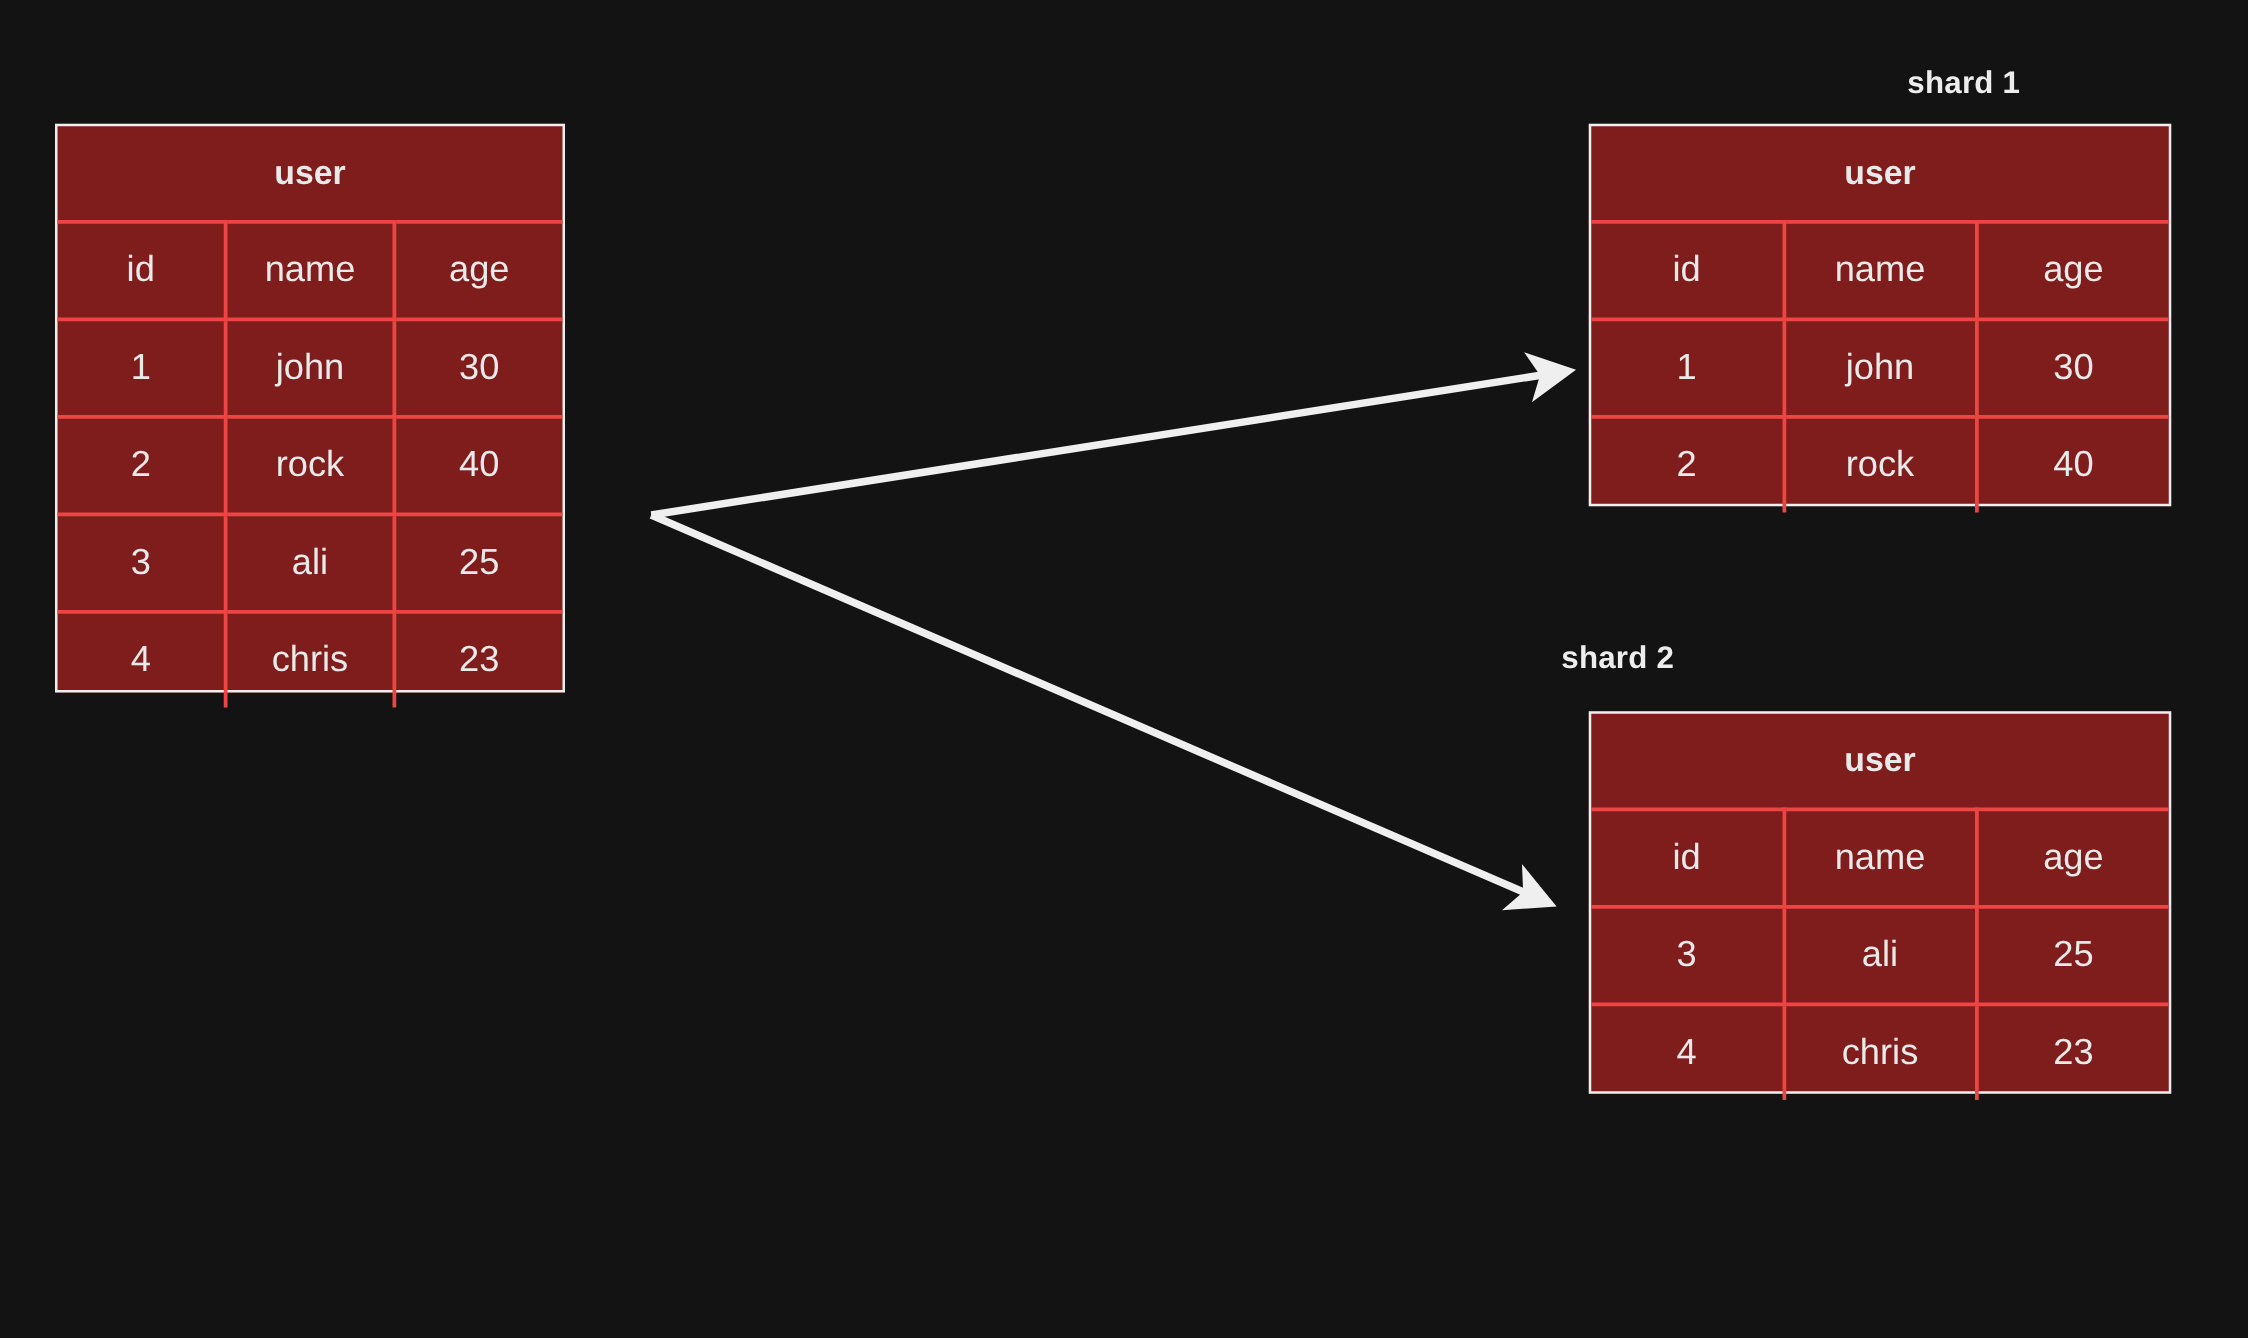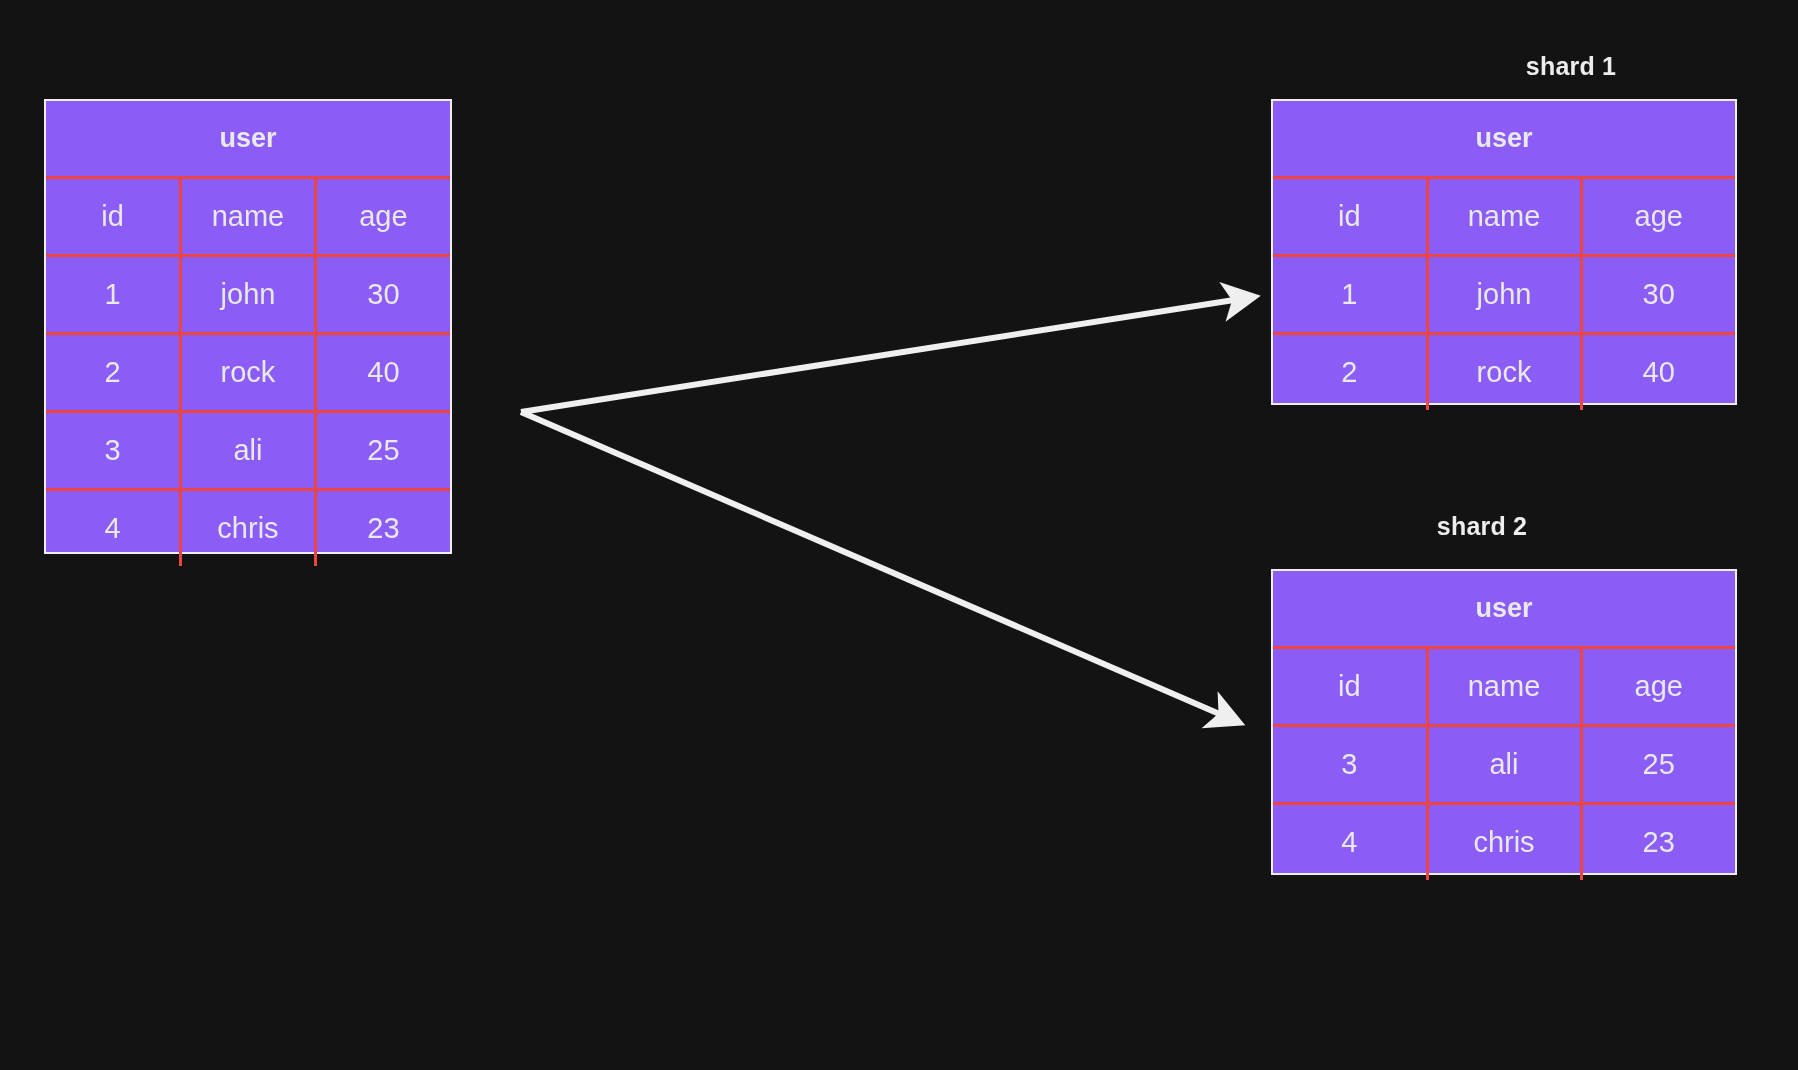--- a/index.html
+++ b/index.html
@@ -25,21 +25,21 @@
     width: 1798px;
     height: 1070px;
     pointer-events: none;
   }
 
   
   .table-block {
     position: absolute;
     box-sizing: border-box;
     border: 2px solid #efefef;
-    background: #8b5cf6;
+    background: #7f1d1d;
   }
   .tbl {
     width: 100%;
     border-collapse: collapse;
     table-layout: fixed;
   }
   .tbl td {
     border: 3px solid #ef4444;
     text-align: center;
     vertical-align: middle;
@@ -94,21 +94,21 @@
   
   .shard-label {
     position: absolute;
     font-size: 25px;
     font-weight: bold;
     color: #ededed;
     letter-spacing: 0.2px;
     white-space: nowrap;
   }
   #shard1-label { left: 1338px; top: 52px;  width: 466px; text-align: center; }
-  #shard2-label { left: 1249px; top: 512px; width: 466px; text-align: center; }
+  #shard2-label { left: 1249px; top: 512px; width: 466px; }
 </style>
 </head>
 <body>
 
 <div id="canvas">
 
   <svg id="arrows" viewBox="0 0 1798 1070" width="1798" height="1070" aria-hidden="true">
     <defs>
       <marker id="ah" viewBox="0 0 12 12" refX="9.2" refY="6" markerWidth="7.2" markerHeight="7.2" orient="auto-start-reverse">
         <path d="M 0.6 0.4 L 11.4 6 L 0.6 11.6 L 3.3 6 Z" fill="#efefef"></path>

